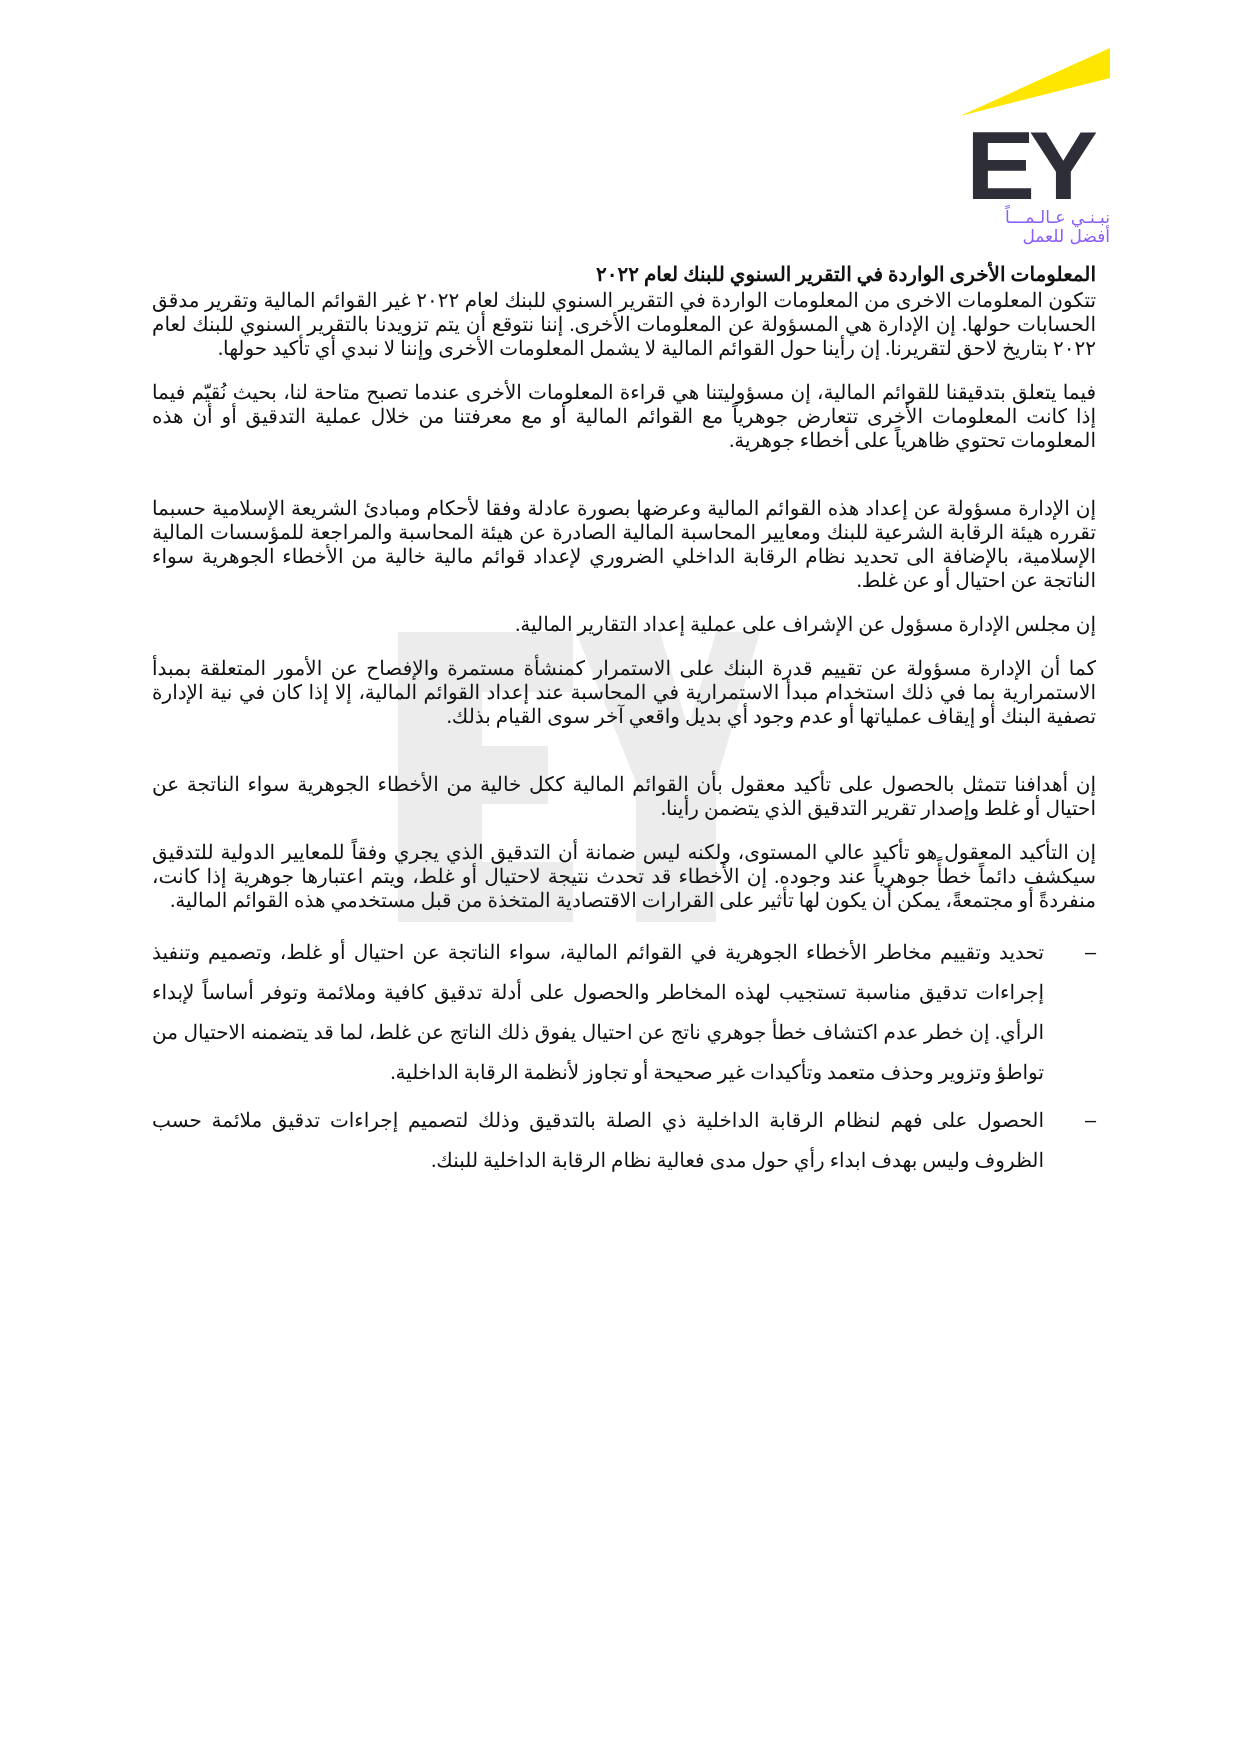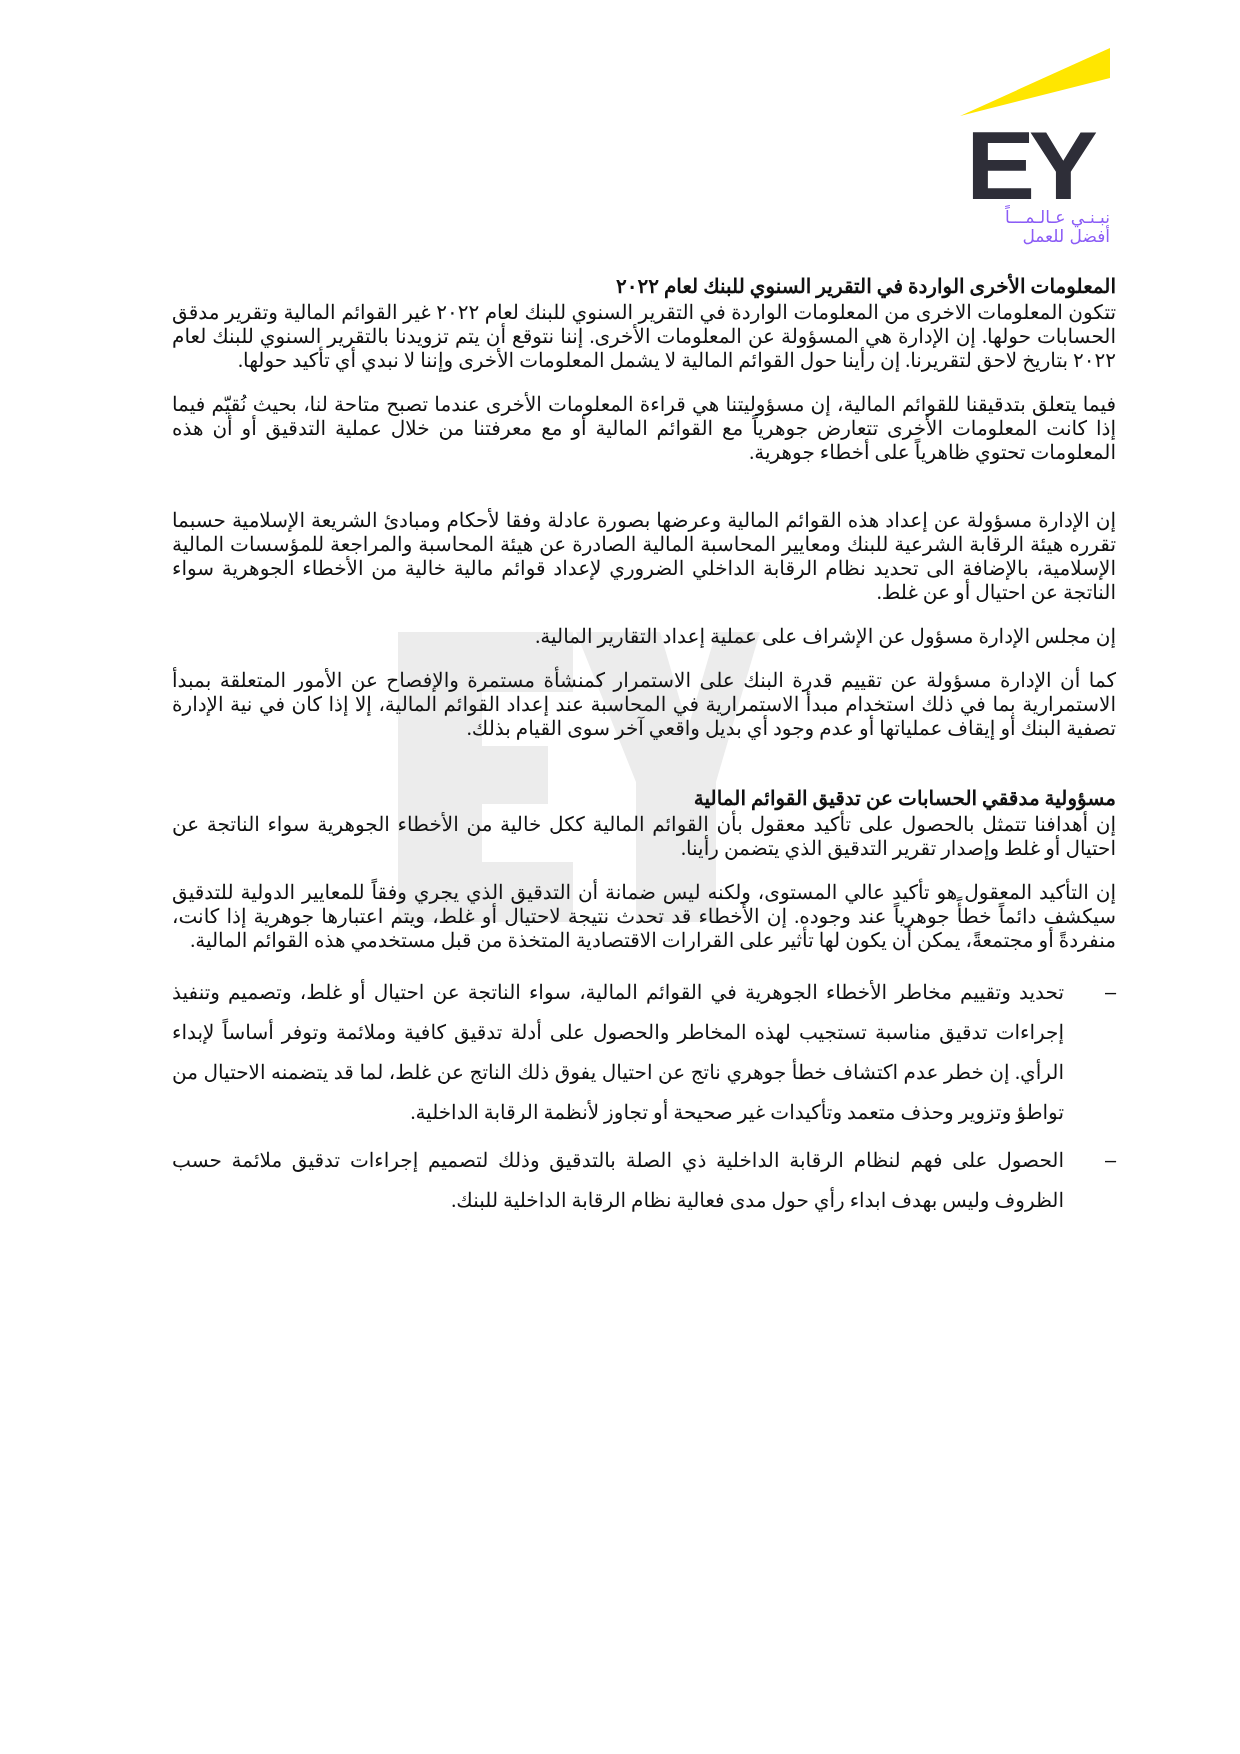--- a/index.html
+++ b/index.html
@@ -22,22 +22,22 @@
       font-family: "Liberation Sans", "DejaVu Sans", sans-serif;
       font-weight: 900; font-size: 96px; line-height: 96px; letter-spacing: -6px;
       color: #2e2e38; transform: scaleX(1.08); transform-origin: left top;
     }
     .logo .tagline {
       position: absolute; right: 10px; top: 160px; direction: rtl; text-align: right;
       font-family: "DejaVu Sans", sans-serif; font-size: 17px; line-height: 19px;
       color: #8b5cf6; white-space: nowrap;
     }
     .content {
-      position: absolute; left: 152px; top: 272px; width: 944px;
-      direction: rtl; text-align: justify; z-index: 1; margin-left: 20px;
+      position: absolute; left: 152px; top: 260px; width: 944px;
+      direction: rtl; text-align: justify; z-index: 1;
     }
     .section-title {
       font-weight: bold; font-size: 20px; line-height: 28px; margin: 0;
       text-align: right;
     }
     .para {
       font-size: 20px; line-height: 24px; margin: 0 0 20px 0;
       text-align: justify; text-align-last: right;
     }
     .para.tight { margin-top: 0; }
@@ -86,21 +86,20 @@
     <p class="para">فيما يتعلق بتدقيقنا للقوائم المالية، إن مسؤوليتنا هي قراءة المعلومات الأخرى عندما تصبح متاحة لنا، بحيث نُقيّم فيما إذا كانت المعلومات الأخرى تتعارض جوهرياً مع القوائم المالية أو مع معرفتنا من خلال عملية التدقيق أو أن هذه المعلومات تحتوي ظاهرياً على أخطاء جوهرية.</p>
   </section>
 
   <section class="gap-before">
     <p class="para tight">إن الإدارة مسؤولة عن إعداد هذه القوائم المالية وعرضها بصورة عادلة وفقا لأحكام ومبادئ الشريعة الإسلامية حسبما تقرره هيئة الرقابة الشرعية للبنك ومعايير المحاسبة المالية الصادرة عن هيئة المحاسبة والمراجعة للمؤسسات المالية الإسلامية، بالإضافة الى تحديد نظام الرقابة الداخلي الضروري لإعداد قوائم مالية خالية من الأخطاء الجوهرية سواء الناتجة عن احتيال أو عن غلط.</p>
     <p class="para">إن مجلس الإدارة مسؤول عن الإشراف على عملية إعداد التقارير المالية.</p>
     <p class="para">كما أن الإدارة مسؤولة عن تقييم قدرة البنك على الاستمرار كمنشأة مستمرة والإفصاح عن الأمور المتعلقة بمبدأ الاستمرارية بما في ذلك استخدام مبدأ الاستمرارية في المحاسبة عند إعداد القوائم المالية، إلا إذا كان في نية الإدارة تصفية البنك أو إيقاف عملياتها أو عدم وجود أي بديل واقعي آخر سوى القيام بذلك.</p>
   </section>
 
   <section class="gap-before">
-    <h2 class="section-title">مسؤولية مدققي الحسابات عن تدقيق القوائم المالية</h2>
     <p class="para tight">إن أهدافنا تتمثل بالحصول على تأكيد معقول بأن القوائم المالية ككل خالية من الأخطاء الجوهرية سواء الناتجة عن احتيال أو غلط وإصدار تقرير التدقيق الذي يتضمن رأينا.</p>
     <p class="para">إن التأكيد المعقول هو تأكيد عالي المستوى، ولكنه ليس ضمانة أن التدقيق الذي يجري وفقاً للمعايير الدولية للتدقيق سيكشف دائماً خطأً جوهرياً عند وجوده. إن الأخطاء قد تحدث نتيجة لاحتيال أو غلط، ويتم اعتبارها جوهرية إذا كانت، منفردةً أو مجتمعةً، يمكن أن يكون لها تأثير على القرارات الاقتصادية المتخذة من قبل مستخدمي هذه القوائم المالية.</p>
     <ul class="bullets">
       <li class="bullet">
         <span class="dash">–</span>
         <span>تحديد وتقييم مخاطر الأخطاء الجوهرية في القوائم المالية، سواء الناتجة عن احتيال أو غلط، وتصميم وتنفيذ إجراءات تدقيق مناسبة تستجيب لهذه المخاطر والحصول على أدلة تدقيق كافية وملائمة وتوفر أساساً لإبداء الرأي. إن خطر عدم اكتشاف خطأ جوهري ناتج عن احتيال يفوق ذلك الناتج عن غلط، لما قد يتضمنه الاحتيال من تواطؤ وتزوير وحذف متعمد وتأكيدات غير صحيحة أو تجاوز لأنظمة الرقابة الداخلية.</span>
       </li>
       <li class="bullet">
         <span class="dash">–</span>
         <span>الحصول على فهم لنظام الرقابة الداخلية ذي الصلة بالتدقيق وذلك لتصميم إجراءات تدقيق ملائمة حسب الظروف وليس بهدف ابداء رأي حول مدى فعالية نظام الرقابة الداخلية للبنك.</span>

